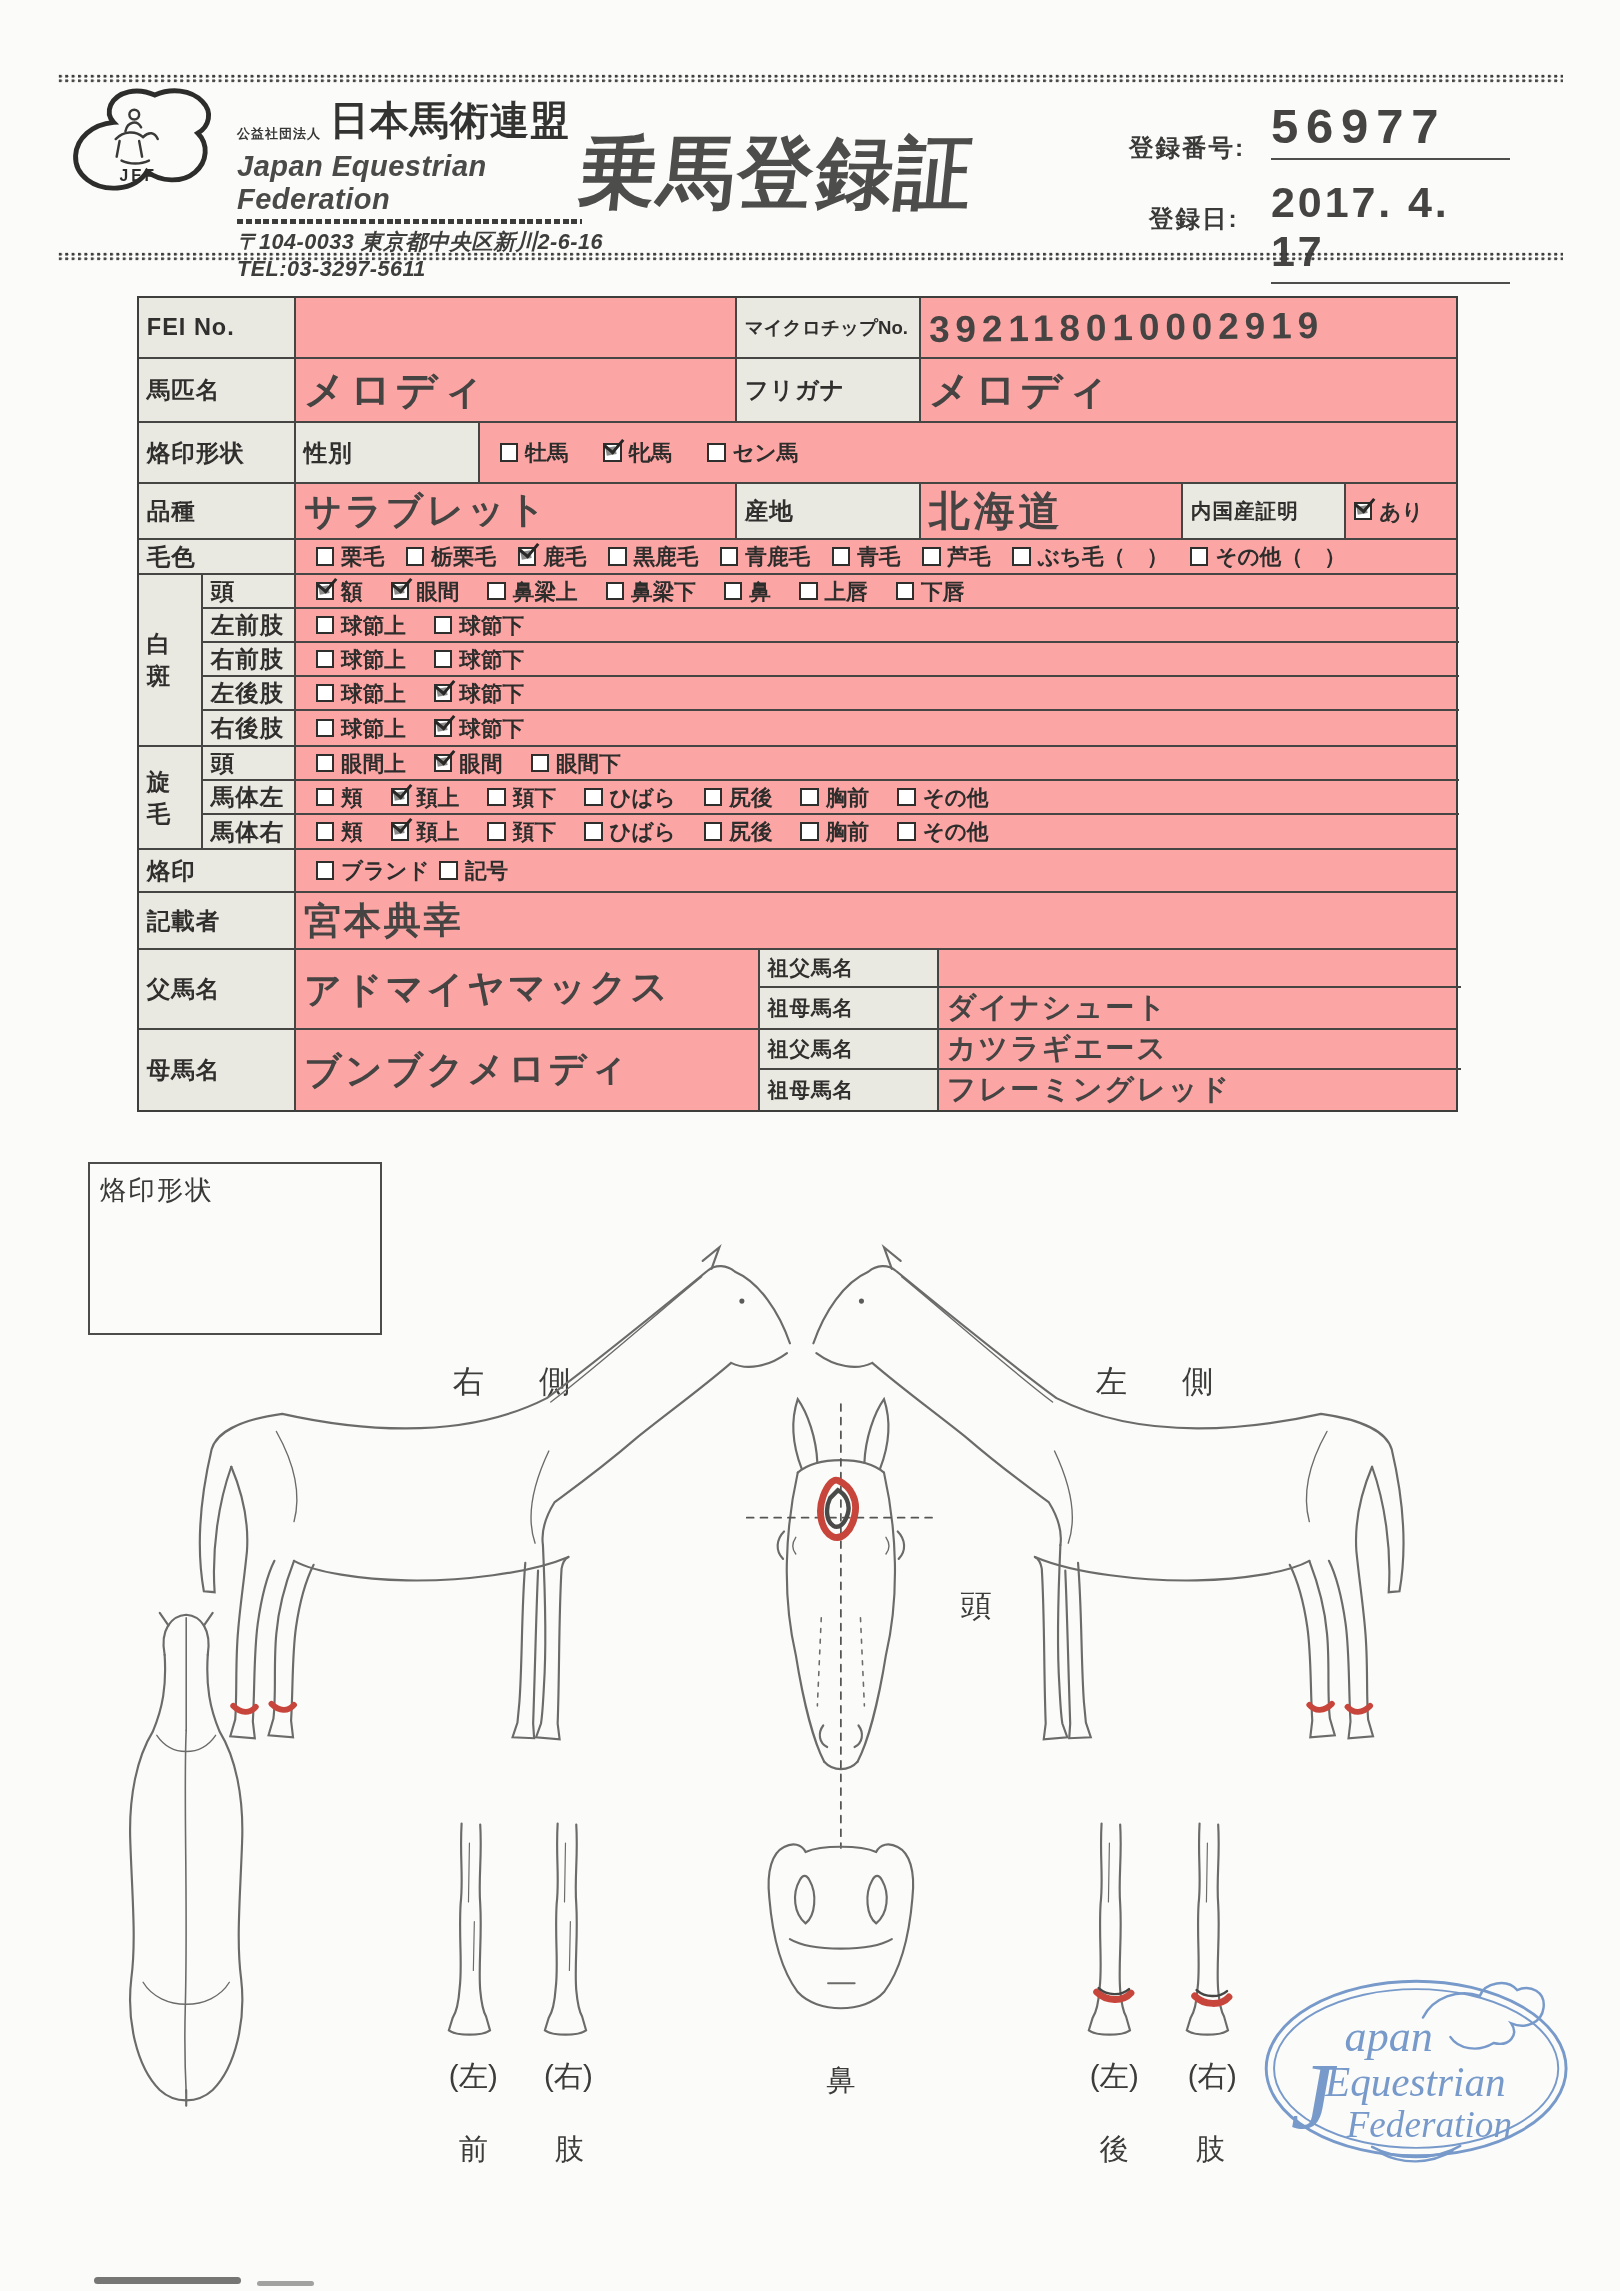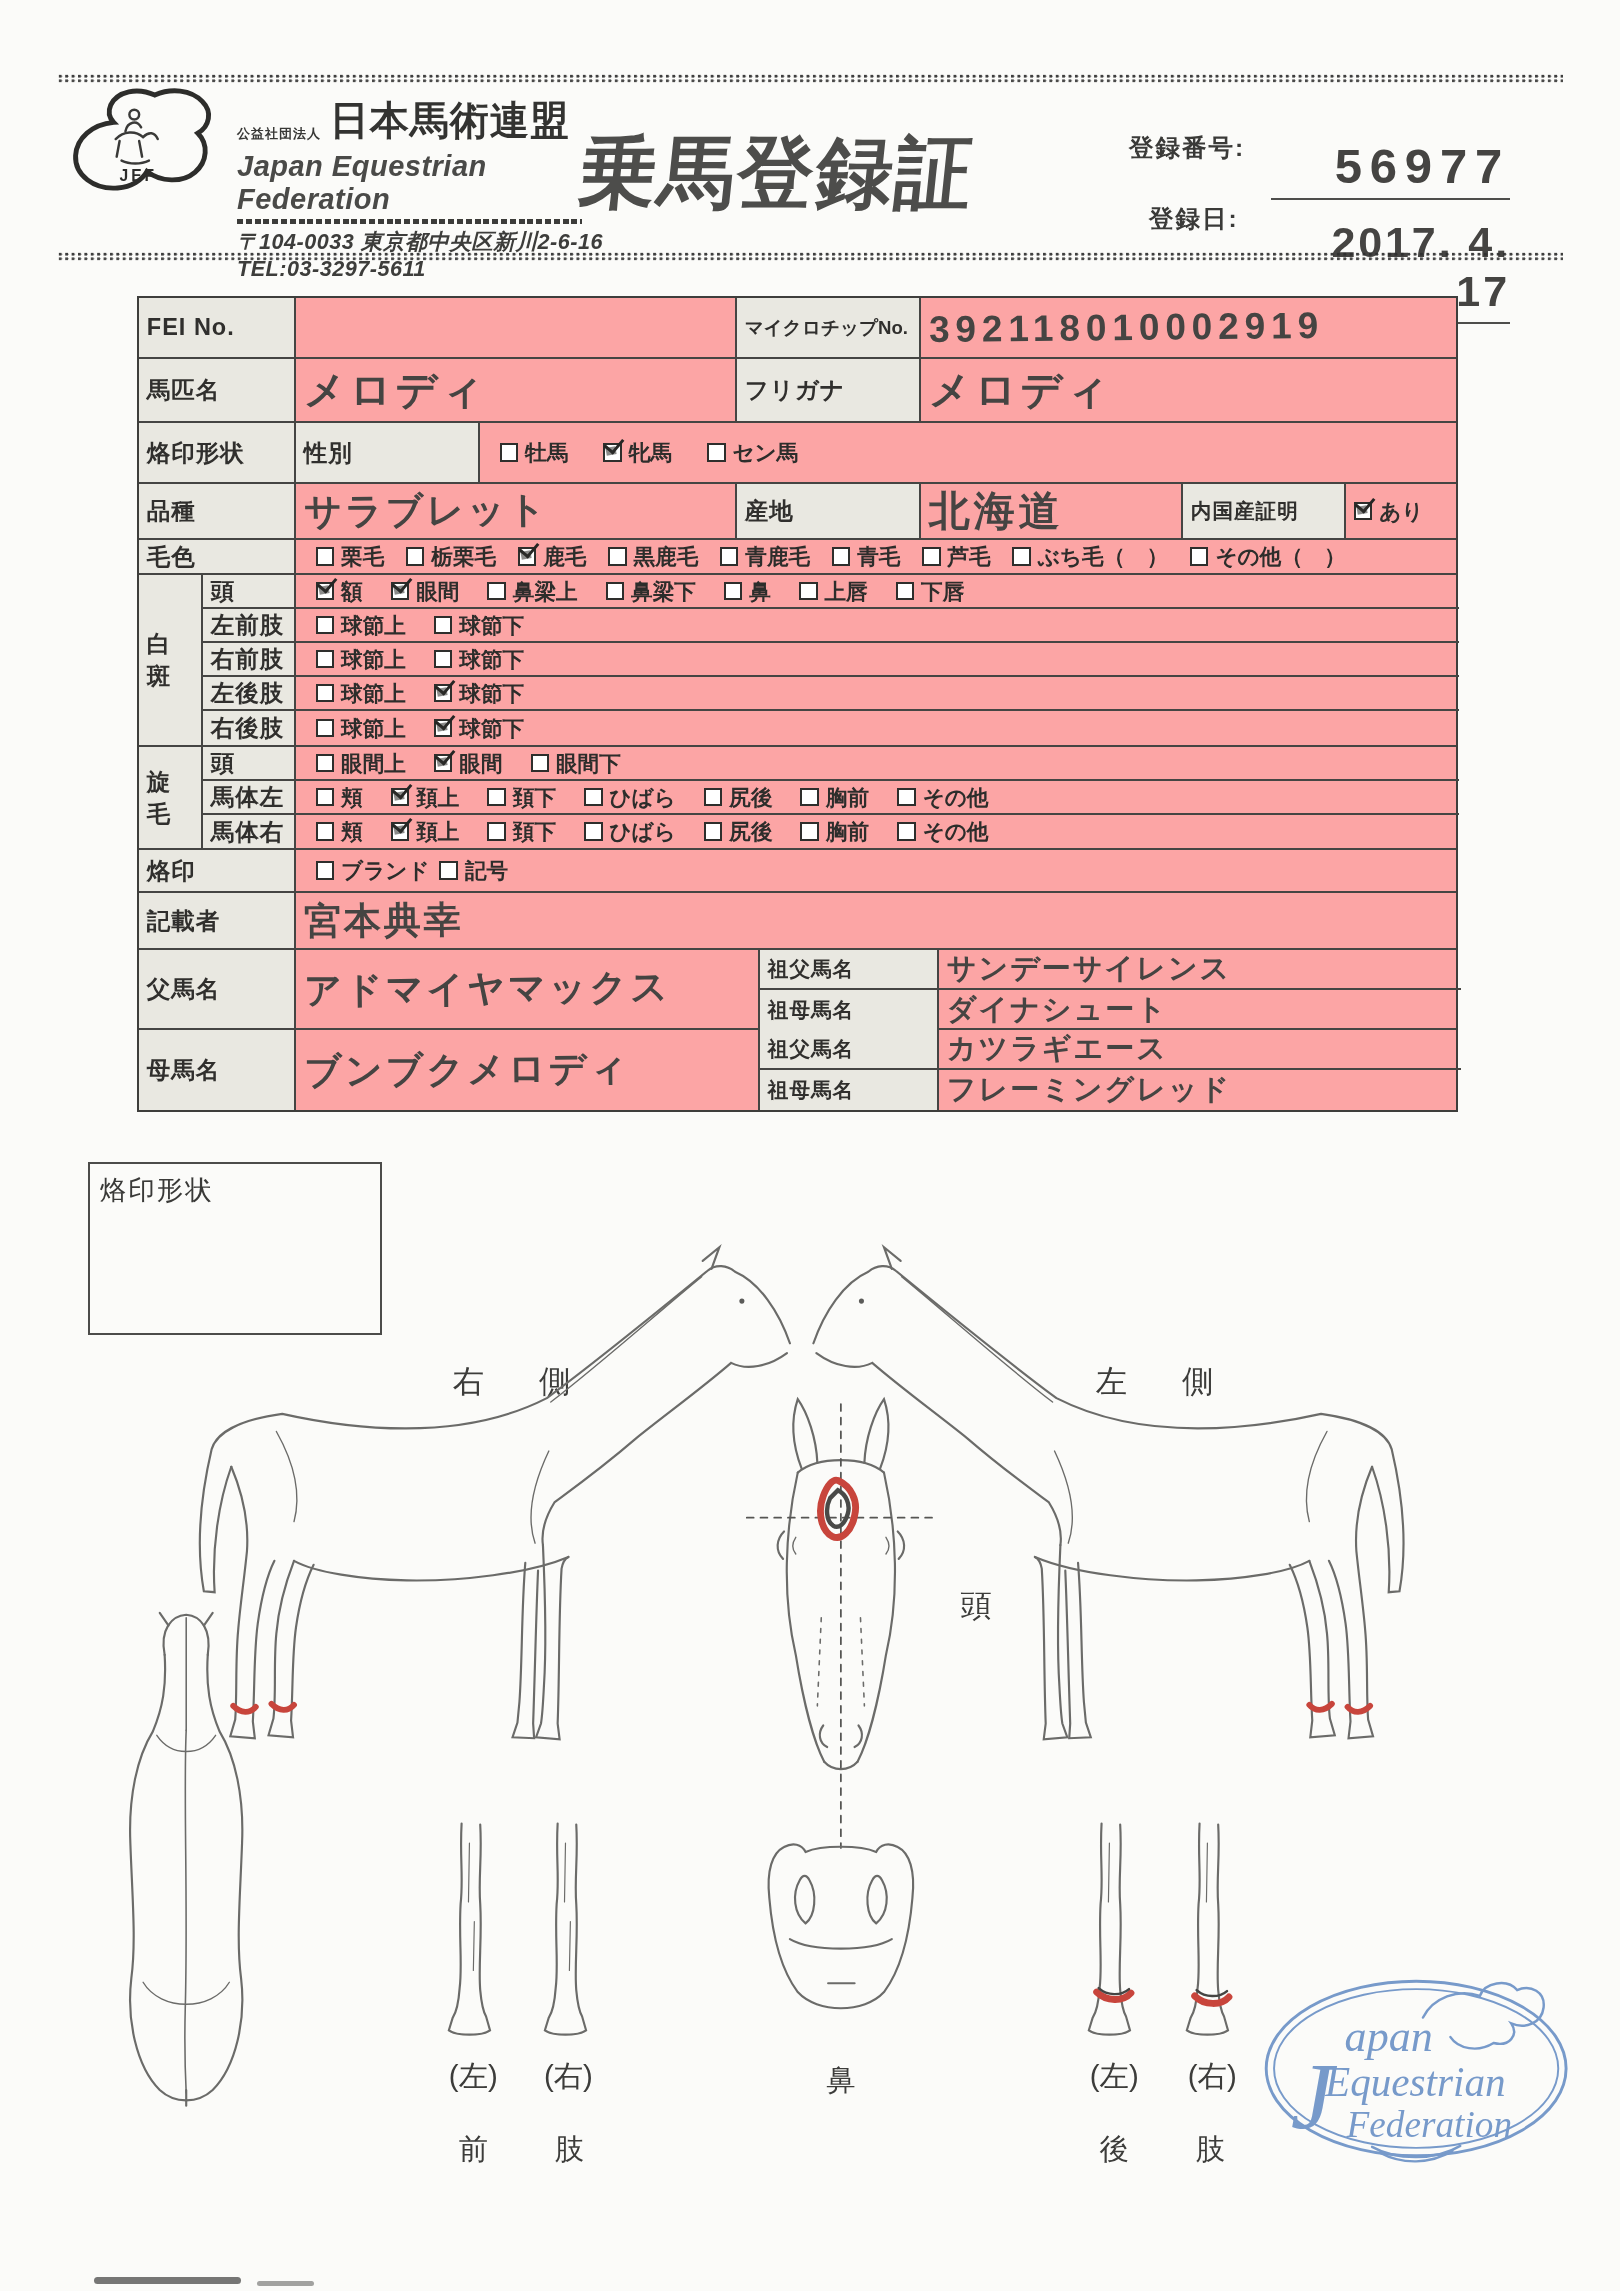--- a/index.html
+++ b/index.html
@@ -21,22 +21,22 @@
   .org-name{font-size:39px;font-weight:900;letter-spacing:1px;color:#333331;transform:scaleY(1.02);}
   .org-en{font-size:29px;font-style:italic;font-weight:bold;color:#4a4a48;margin-top:2px;letter-spacing:0.5px;}
   .org-underline{height:4.9px;width:345px;margin:2.9px 0 4.9px;
     background:repeating-linear-gradient(90deg,#3c3c3a 0 5.9px,transparent 5.9px 8.8px);}
   .org-addr,.org-tel{font-size:21.6px;font-weight:bold;font-style:italic;color:#3d3d3b;letter-spacing:0.5px;line-height:1.25;}
   .title{position:absolute;left:580px;top:123px;font-size:76px;font-weight:900;color:#4d4d4b;
          letter-spacing:2.9px;transform:skewX(-6deg) scaleY(1.04);}
   .reg-label{position:absolute;font-size:24.5px;font-weight:900;color:#3a3a38;letter-spacing:2px;}
   .reg-no-label{left:1129px;top:131px;}
   .reg-date-label{left:1149px;top:202px;}
-  .reg-value{position:absolute;left:1271px;width:239px;text-align:right;
-             border-bottom:2.9px solid #4e4e4c;color:#4a4a48;margin-top:40px;}
+  .reg-value{position:absolute;left:1271px;width:239px;text-align:left;
+             border-bottom:2.9px solid #4e4e4c;color:#4a4a48;}
   .reg-no-value{top:98px;font-size:49px;letter-spacing:7.8px;padding-bottom:3.9px;}
   .reg-date-value{top:178px;font-size:43px;letter-spacing:2.9px;padding-bottom:5.9px;}
   .hw{font-weight:800;color:#454442;}
   
   .jef-table{position:absolute;left:137px;top:296px;width:1321px;border:2.9px solid #3e3e3c;box-sizing:border-box;background:#fca5a5;}
   .row{display:flex;border-bottom:2px solid #454543;box-sizing:border-box;}
   .row:last-child{border-bottom:none;}
   .cell{border-right:2px solid #454543;box-sizing:border-box;display:flex;align-items:center;
         padding:0 7.8px;flex:none;overflow:hidden;}
   .cell.last{border-right:none;}
@@ -439,23 +439,20 @@
     </div>
 
     <div class="row h82">
       <div class="cell lab w160">父馬名</div>
       <div class="cell w473">
           <span class="hw hval">アドマイヤマックス</span>
         </div>
       <div class="sub-rows" style="width:701px">
         <div class="sub-row" style="height:40px">
           <div class="cell lab w183" style="font-size:20.6px">祖父馬名</div>
-          <div class="cell last w532">
-              <span class="hw" style="font-size:29px;letter-spacing:2px">サンデーサイレンス</span>
-            </div>
         </div>
         <div class="sub-row" style="height:40px">
           <div class="cell lab w183" style="font-size:20.6px">祖母馬名</div>
           <div class="cell last w532">
               <span class="hw" style="font-size:29px;letter-spacing:2px">ダイナシュート</span>
             </div>
         </div>
       </div>
     </div>
 

